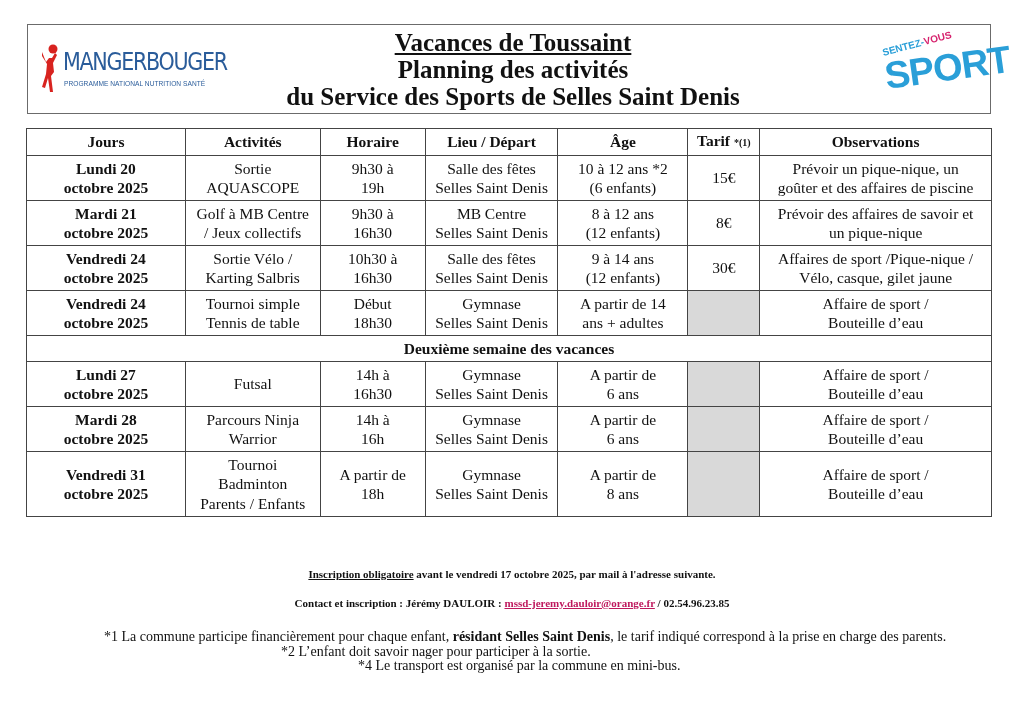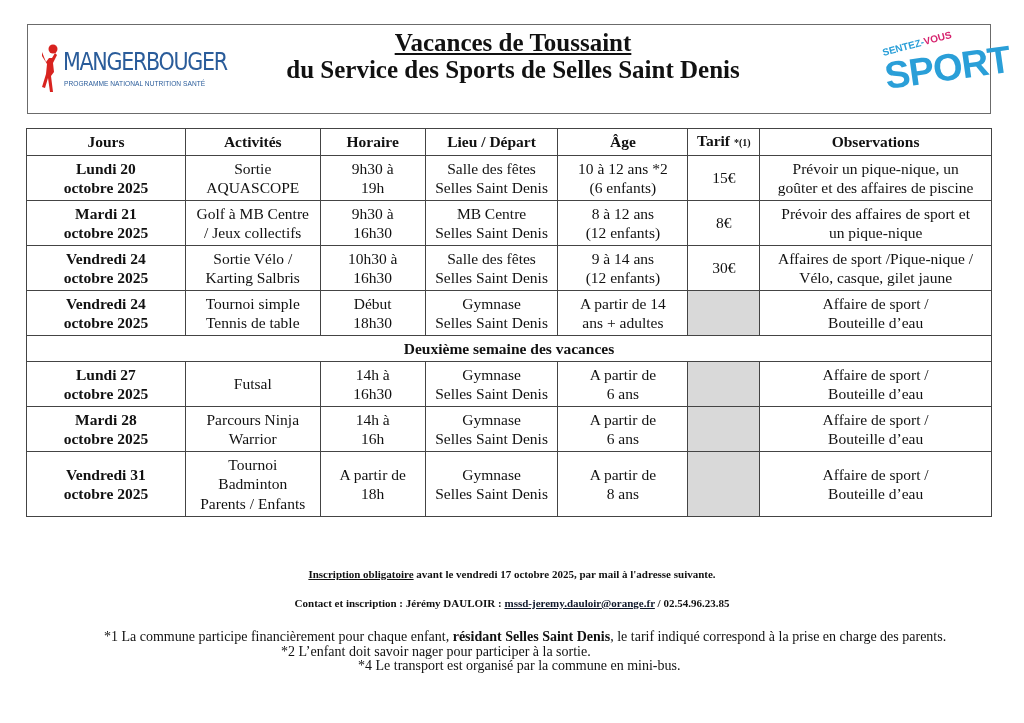--- a/index.html
+++ b/index.html
@@ -27,21 +27,21 @@
   tr.section td { font-weight: bold; height: 25px; }
   tr.row td { height: 44px; }
   tr.row.tall td { height: 64px; }
   td.day { font-weight: bold; }
   td.grey { background: #d9d9d9; }
 
   .info { position: absolute; left: 0; width: 1024px; text-align: center; font-weight: bold; font-size: 11px; }
   .info1 { top: 568px; }
   .info2 { top: 597px; }
   .u { text-decoration: underline; }
-  .mail { color: #0f172a; text-decoration: underline; }
+  .mail { color: #be185d; text-decoration: underline; }
 
   .notes { position: absolute; left: 0; top: 630px; width: 1024px; font-size: 14px; line-height: 14.5px; }
   .note { position: relative; white-space: nowrap; }
   .n1 { padding-left: 104px; }
   .n2 { padding-left: 281px; }
   .n3 { padding-left: 165px; }
   .n4 { padding-left: 358px; }
 </style>
 </head>
 <body>
@@ -51,20 +51,21 @@
     <svg class="mb-figure" viewBox="0 0 22 50">
       <circle cx="14" cy="5" r="4.5" fill="#d8231f"></circle>
       <path d="M3 8 L7 18 L10 14 L13 14 L16 9 L18 11 L14 19 L15 28 L12 32 L14 48 L11 48 L9 34 L6 44 L3 43 L7 30 L8 20 L3 12 Z" fill="#d8231f"></path>
     </svg>
     <div class="mb-title">MANGERBOUGER</div>
     <div class="mb-sub">PROGRAMME NATIONAL NUTRITION SANTÉ</div>
   </div>
 
   <div class="title-block">
     <div class="l1">Vacances de Toussaint</div>
+    <div>Planning des activités</div>
     <div>du Service des Sports de Selles Saint Denis</div>
   </div>
 
   <div class="logo-right">
     <div class="sv-small"><span class="a">SENTEZ-</span><span class="b">VOUS</span></div>
     <div class="sv-big">SPORT</div>
   </div>
 </div>
 
 <table class="planning">
@@ -132,21 +133,21 @@
         <td>
           <div>MB Centre</div>
           <div>Selles Saint Denis</div>
         </td>
         <td>
           <div>8 à 12 ans</div>
           <div>(12 enfants)</div>
         </td>
         <td>8€</td>
         <td>
-          <div>Prévoir des affaires de sport et</div>
+          <div>Prévoir des affaires de savoir et</div>
           <div>un pique-nique</div>
         </td>
       </tr>
       <tr class="row">
         <td class="day">
           <div>Vendredi 24</div>
           <div>octobre 2025</div>
         </td>
         <td>
           <div>Sortie Vélo /</div>

